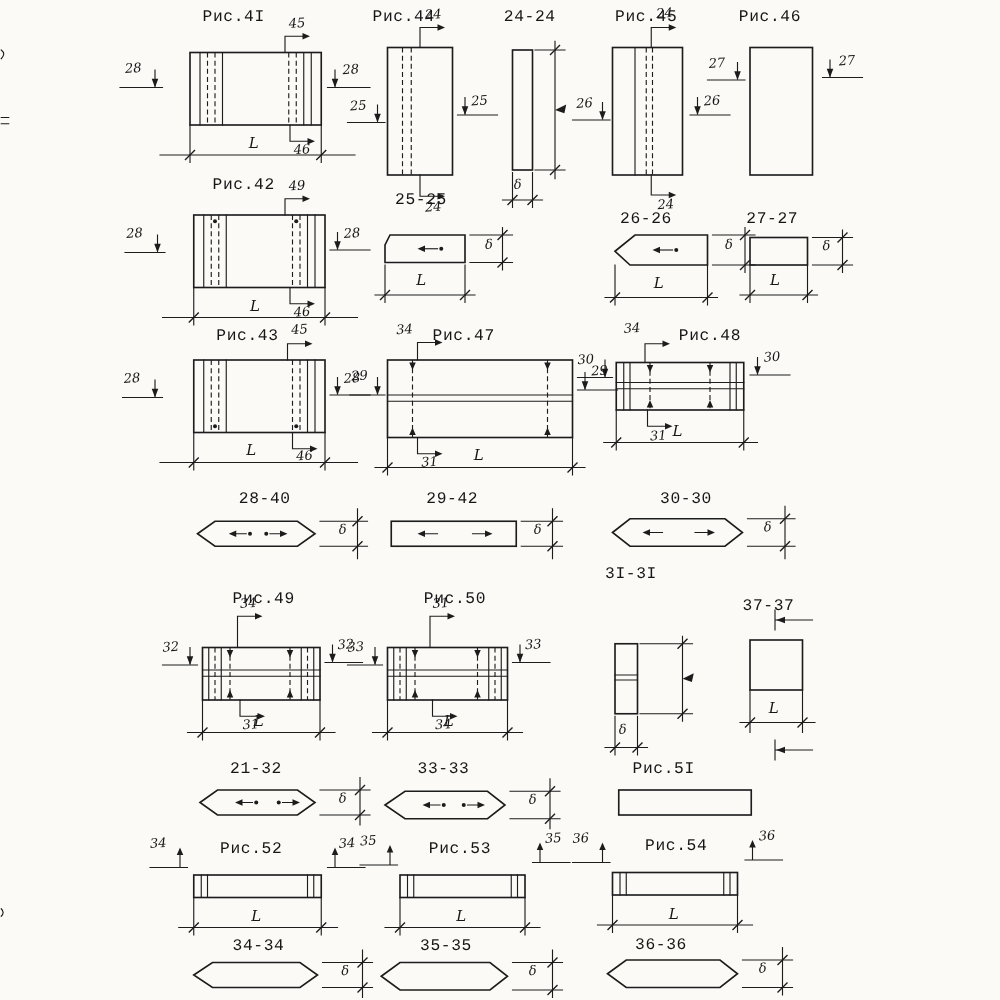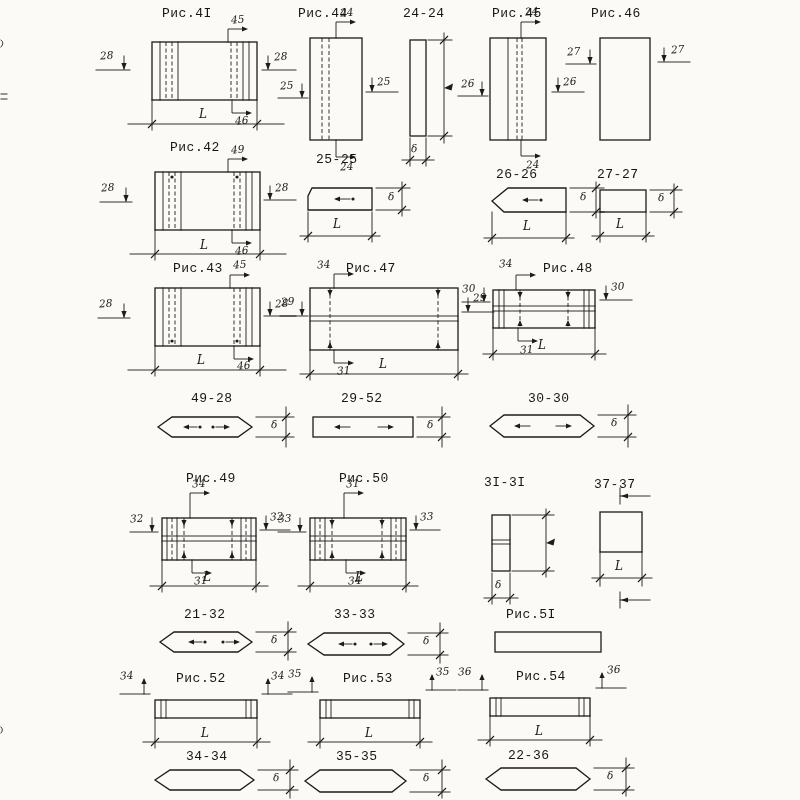--- a/index.html
+++ b/index.html
@@ -553,42 +553,42 @@
 <div class="lbl hw" style="left:337px;top:364px">31</div>
 <div class="lbl dim" style="left:379px;top:357px">L</div>
 
 <div class="lbl t" style="left:543px;top:261px">Рис.48</div>
 <div class="lbl hw" style="left:499px;top:257px">34</div>
 <div class="lbl hw" style="left:462px;top:282px">30</div>
 <div class="lbl hw" style="left:611px;top:280px">30</div>
 <div class="lbl hw" style="left:520px;top:343px">31</div>
 <div class="lbl dim" style="left:538px;top:338px">L</div>
 
-<div class="lbl t" style="left:191px;top:391px">49-28</div>
+<div class="lbl t" style="left:191px;top:391px">28-40</div>
 <div class="lbl hw" style="left:271px;top:418px">δ</div>
-<div class="lbl t" style="left:341px;top:391px">29-52</div>
+<div class="lbl t" style="left:341px;top:391px">29-42</div>
 <div class="lbl hw" style="left:427px;top:418px">δ</div>
 <div class="lbl t" style="left:528px;top:391px">30-30</div>
 <div class="lbl hw" style="left:611px;top:416px">δ</div>
 
 <div class="lbl t" style="left:186px;top:471px">Рис.49</div>
 <div class="lbl hw" style="left:192px;top:477px">34</div>
 <div class="lbl hw" style="left:130px;top:512px">32</div>
 <div class="lbl hw" style="left:270px;top:510px">32</div>
 <div class="lbl hw" style="left:194px;top:574px">31</div>
 <div class="lbl dim" style="left:203px;top:570px">L</div>
 
 <div class="lbl t" style="left:339px;top:471px">Рис.50</div>
 <div class="lbl hw" style="left:346px;top:477px">31</div>
 <div class="lbl hw" style="left:278px;top:512px">33</div>
 <div class="lbl hw" style="left:420px;top:510px">33</div>
 <div class="lbl hw" style="left:348px;top:574px">34</div>
 <div class="lbl dim" style="left:355px;top:570px">L</div>
 
-<div class="lbl t" style="left:484px;top:475px">3I-3I</div>
+<div class="lbl t" style="left:484px;top:451px">3I-3I</div>
 <div class="lbl hw" style="left:495px;top:578px">δ</div>
 
 <div class="lbl t" style="left:594px;top:477px">37-37</div>
 <div class="lbl dim" style="left:615px;top:559px">L</div>
 
 <div class="lbl t" style="left:184px;top:607px">21-32</div>
 <div class="lbl hw" style="left:271px;top:633px">δ</div>
 <div class="lbl t" style="left:334px;top:607px">33-33</div>
 <div class="lbl hw" style="left:423px;top:634px">δ</div>
 <div class="lbl t" style="left:506px;top:607px">Рис.5I</div>
@@ -605,16 +605,16 @@
 
 <div class="lbl t" style="left:516px;top:669px">Рис.54</div>
 <div class="lbl hw" style="left:458px;top:665px">36</div>
 <div class="lbl hw" style="left:607px;top:663px">36</div>
 <div class="lbl dim" style="left:535px;top:724px">L</div>
 
 <div class="lbl t" style="left:186px;top:749px">34-34</div>
 <div class="lbl hw" style="left:273px;top:771px">δ</div>
 <div class="lbl t" style="left:336px;top:749px">35-35</div>
 <div class="lbl hw" style="left:423px;top:771px">δ</div>
-<div class="lbl t" style="left:508px;top:748px">22-36</div>
+<div class="lbl t" style="left:508px;top:748px">36-36</div>
 <div class="lbl hw" style="left:607px;top:769px">δ</div>
 
 </div>
 
 </body></html>

